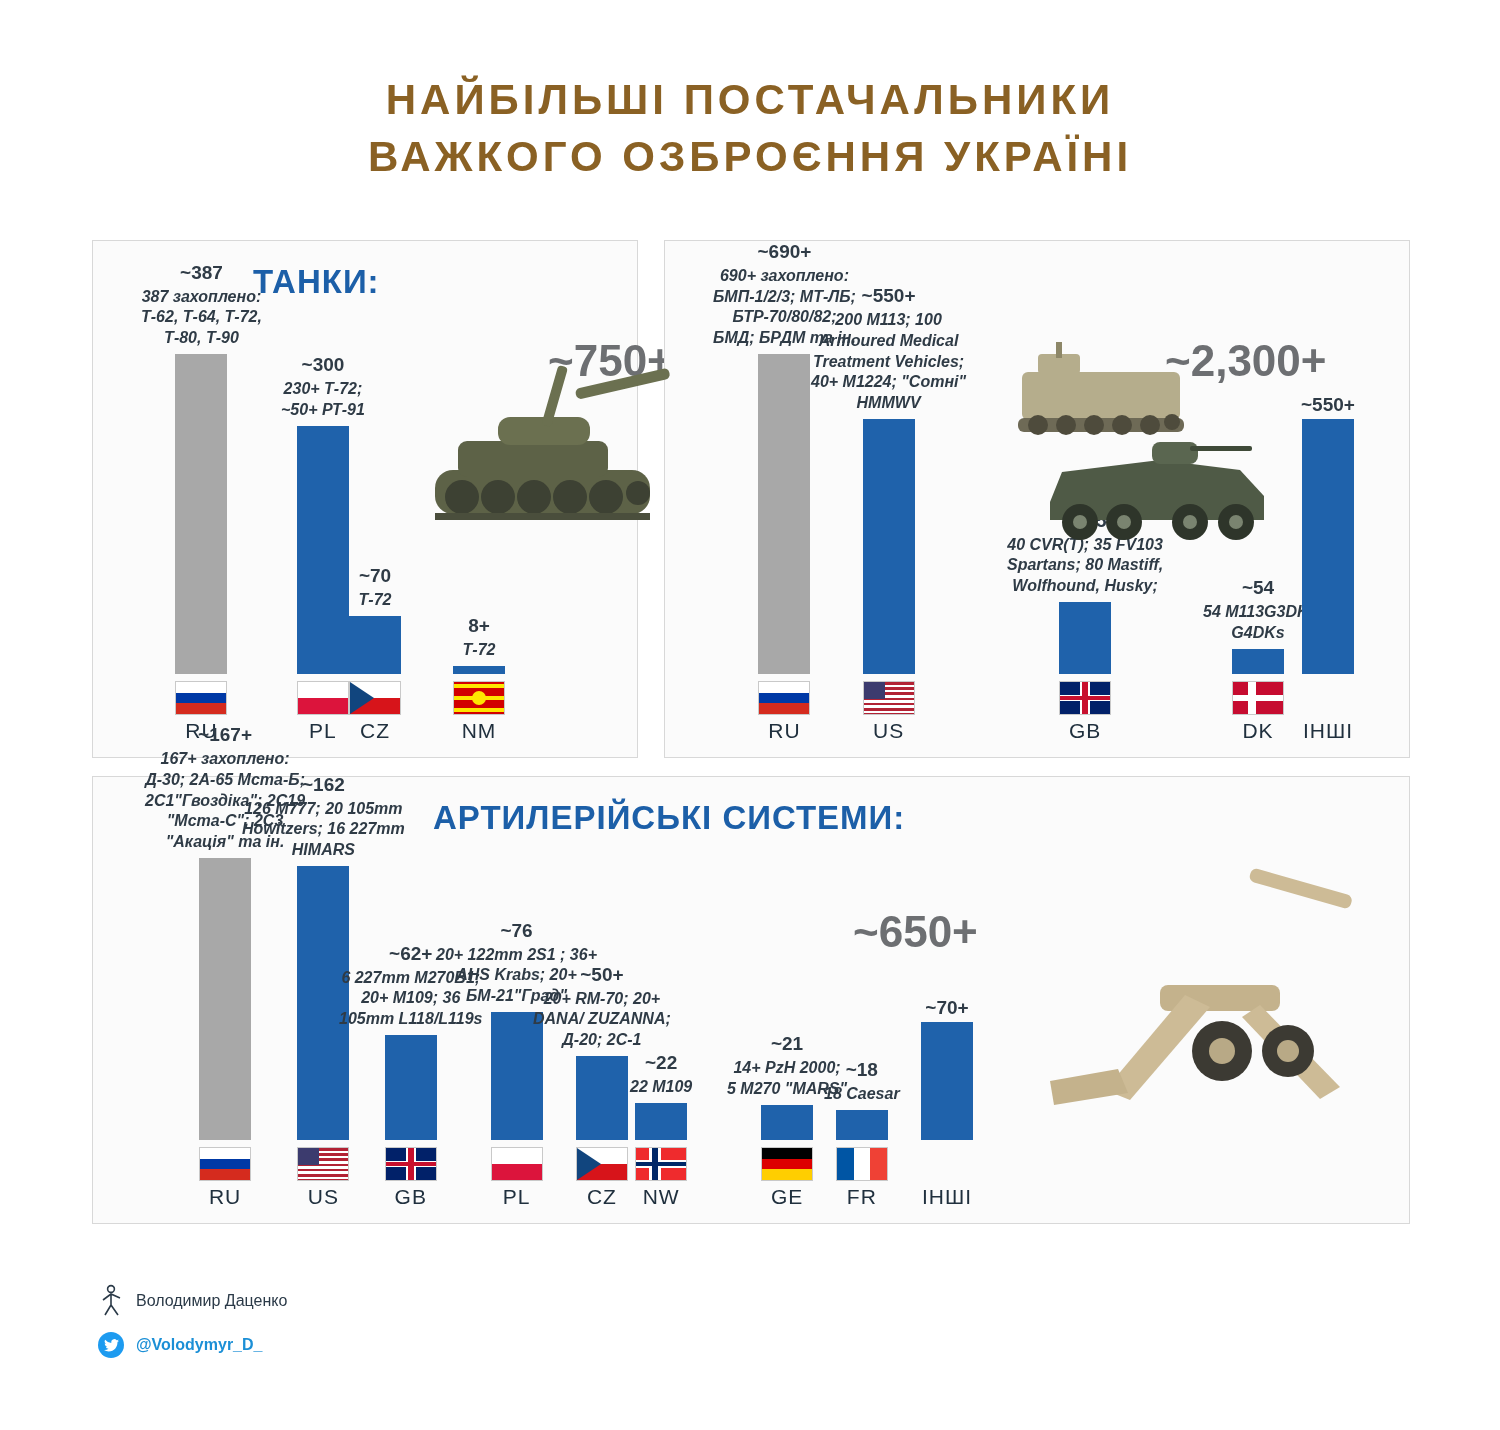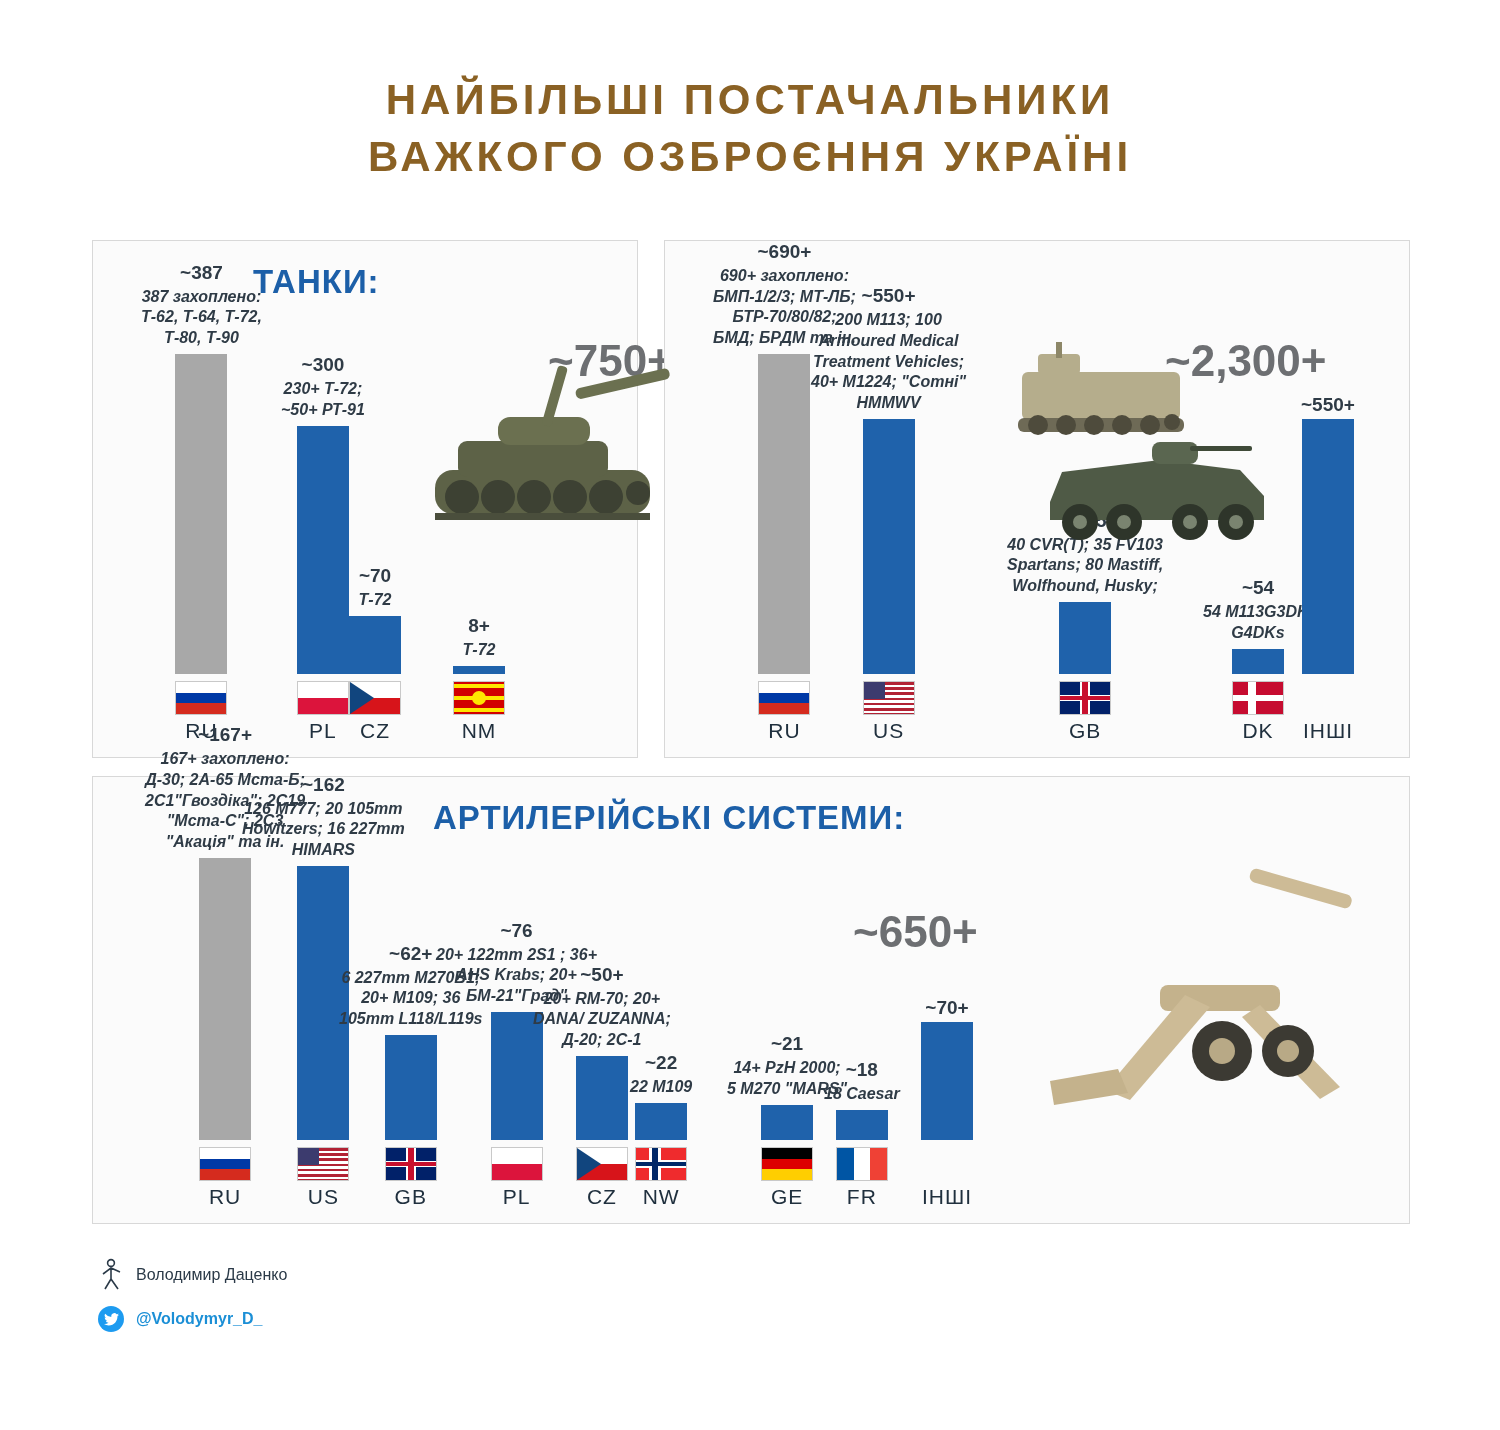--- a/index.html
+++ b/index.html
@@ -158,21 +158,21 @@
   .f-nw .cross { position:absolute; left:0; top:44%; width:100%; height:12%; background:#002868; z-index:2; }
   .f-nw .cross2 { position:absolute; left:32%; top:0; width:12%; height:100%; background:#002868; z-index:2; }
   .f-ge { background: linear-gradient(to bottom,#000 0 33.3%,#dd0000 33.3% 66.6%,#ffce00 66.6% 100%); }
   .f-fr { background: linear-gradient(to right,#0055a4 0 33.3%,#fff 33.3% 66.6%,#ef4135 66.6% 100%); }
   .f-none { background: transparent; border: none; }
 
   
   .photo { position: absolute; }
 
   
-  .footer { position: absolute; left: 98px; top: 1258px; }
+  .footer { position: absolute; left: 98px; top: 1284px; }
   .footer-row { display: flex; align-items: center; margin-bottom: 14px; }
   .footer-name { font-size: 16px; color: #2b3a48; margin-left: 12px; }
   .twitter-handle { font-size: 16px; color: #1b8fd6; font-weight: bold; margin-left: 12px; }
   .tw-badge {
     width: 26px; height: 26px; border-radius: 50%; background: #1d9bf0;
     display: flex; align-items: center; justify-content: center; color: #fff; font-size: 14px;
   }
 </style>
 </head>
 <body>

